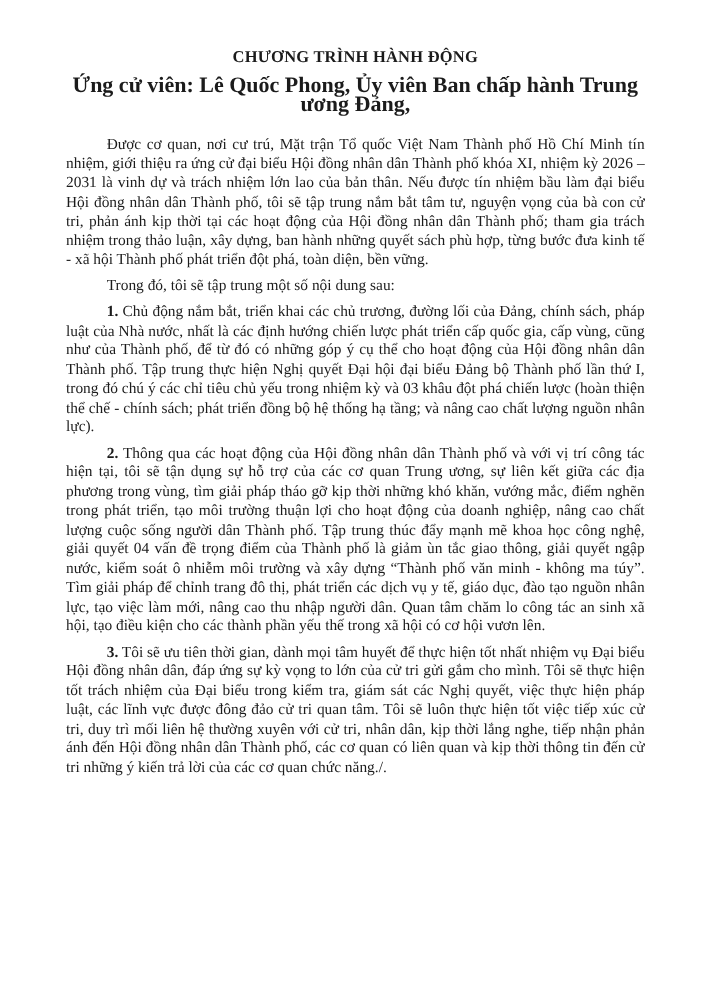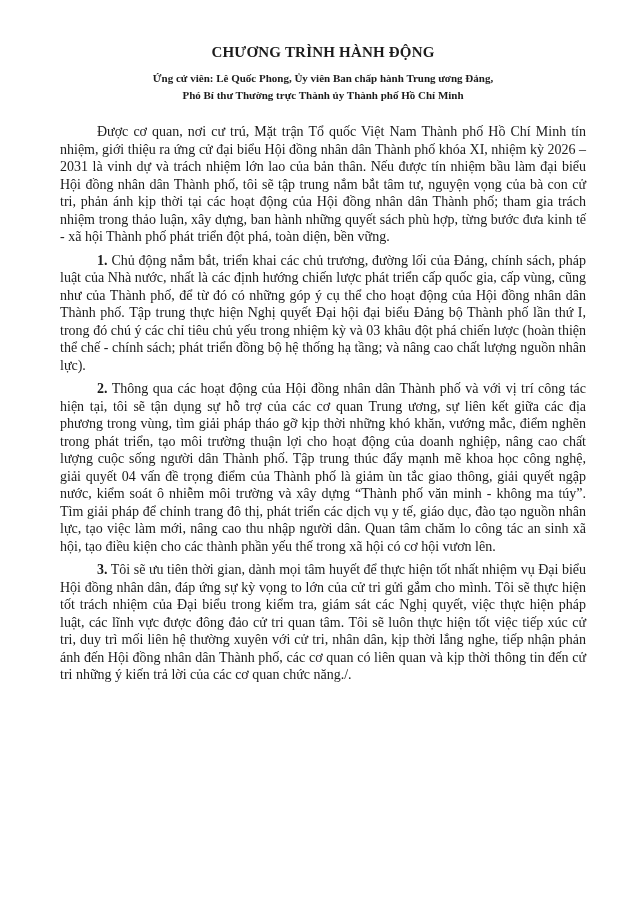--- a/index.html
+++ b/index.html
@@ -25,21 +25,21 @@
     font-weight: bold;
     line-height: 17px;
     letter-spacing: 0.2px;
   }
   .candidate-block {
     margin-top: 9px;
   }
   .candidate-line {
     margin: 0;
     text-align: center;
-    font-size: 11px;
+    font-size: 20px;
     font-weight: bold;
     line-height: 17px;
   }
   .body-block {
     margin-top: 19px;
   }
   .body-para {
     margin: 6px 0 0 0;
     font-size: 14px;
     line-height: 17.5px;
@@ -53,27 +53,27 @@
 </head>
 <body>
 
 <div class="page">
 
   <h1 class="title-line">CHƯƠNG TRÌNH HÀNH ĐỘNG</h1>
 
 
   <div class="candidate-block">
     <p class="candidate-line">Ứng cử viên: Lê Quốc Phong, Ủy viên Ban chấp hành Trung ương Đảng,</p>
-    <p class="candidate-line">Phó Bí thư Thường trực Thành ủy Thành phố Hồ Chí Minh</p>
   </div>
 
   <div class="body-block">
 
     <p class="body-para">Được cơ quan, nơi cư trú, Mặt trận Tổ quốc Việt Nam Thành phố Hồ Chí Minh tín nhiệm, giới thiệu ra ứng cử đại biểu Hội đồng nhân dân Thành phố khóa XI, nhiệm kỳ 2026 – 2031 là vinh dự và trách nhiệm lớn lao của bản thân. Nếu được tín nhiệm bầu làm đại biểu Hội đồng nhân dân Thành phố, tôi sẽ tập trung nắm bắt tâm tư, nguyện vọng của bà con cử tri, phản ánh kịp thời tại các hoạt động của Hội đồng nhân dân Thành phố; tham gia trách nhiệm trong thảo luận, xây dựng, ban hành những quyết sách phù hợp, từng bước đưa kinh tế - xã hội Thành phố phát triển đột phá, toàn diện, bền vững.</p>
 
+    <p class="body-para">Trong đó, tôi sẽ tập trung một số nội dung sau:</p>
 
     <p class="body-para"><b class="num">1.</b> <span>Chủ động nắm bắt, triển khai các chủ trương, đường lối của Đảng, chính sách, pháp luật của Nhà nước, nhất là các định hướng chiến lược phát triển cấp quốc gia, cấp vùng, cũng như của Thành phố, để từ đó có những góp ý cụ thể cho hoạt động của Hội đồng nhân dân Thành phố. Tập trung thực hiện Nghị quyết Đại hội đại biểu Đảng bộ Thành phố lần thứ I, trong đó chú ý các chỉ tiêu chủ yếu trong nhiệm kỳ và 03 khâu đột phá chiến lược (hoàn thiện thể chế - chính sách; phát triển đồng bộ hệ thống hạ tầng; và nâng cao chất lượng nguồn nhân lực).</span></p>
 
     <p class="body-para"><b class="num">2.</b> <span>Thông qua các hoạt động của Hội đồng nhân dân Thành phố và với vị trí công tác hiện tại, tôi sẽ tận dụng sự hỗ trợ của các cơ quan Trung ương, sự liên kết giữa các địa phương trong vùng, tìm giải pháp tháo gỡ kịp thời những khó khăn, vướng mắc, điểm nghẽn trong phát triển, tạo môi trường thuận lợi cho hoạt động của doanh nghiệp, nâng cao chất lượng cuộc sống người dân Thành phố. Tập trung thúc đẩy mạnh mẽ khoa học công nghệ, giải quyết 04 vấn đề trọng điểm của Thành phố là giảm ùn tắc giao thông, giải quyết ngập nước, kiểm soát ô nhiễm môi trường và xây dựng “Thành phố văn minh - không ma túy”. Tìm giải pháp để chỉnh trang đô thị, phát triển các dịch vụ y tế, giáo dục, đào tạo nguồn nhân lực, tạo việc làm mới, nâng cao thu nhập người dân. Quan tâm chăm lo công tác an sinh xã hội, tạo điều kiện cho các thành phần yếu thế trong xã hội có cơ hội vươn lên.</span></p>
 
     <p class="body-para"><b class="num">3.</b> <span>Tôi sẽ ưu tiên thời gian, dành mọi tâm huyết để thực hiện tốt nhất nhiệm vụ Đại biểu Hội đồng nhân dân, đáp ứng sự kỳ vọng to lớn của cử tri gửi gắm cho mình. Tôi sẽ thực hiện tốt trách nhiệm của Đại biểu trong kiểm tra, giám sát các Nghị quyết, việc thực hiện pháp luật, các lĩnh vực được đông đảo cử tri quan tâm. Tôi sẽ luôn thực hiện tốt việc tiếp xúc cử tri, duy trì mối liên hệ thường xuyên với cử tri, nhân dân, kịp thời lắng nghe, tiếp nhận phản ánh đến Hội đồng nhân dân Thành phố, các cơ quan có liên quan và kịp thời thông tin đến cử tri những ý kiến trả lời của các cơ quan chức năng./.</span></p>
 
   </div>
 
 </div>

